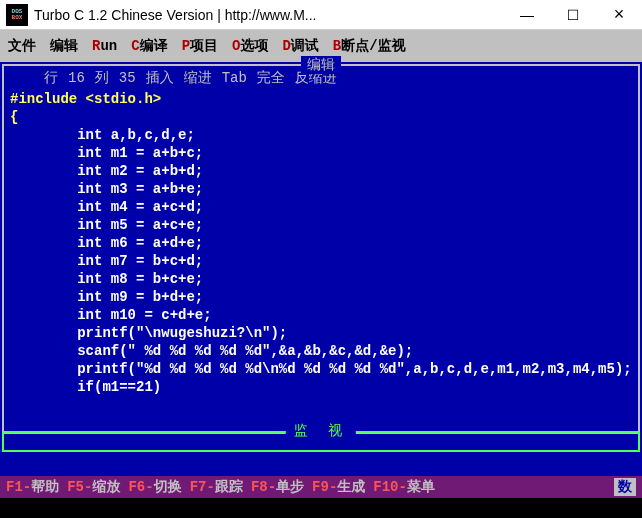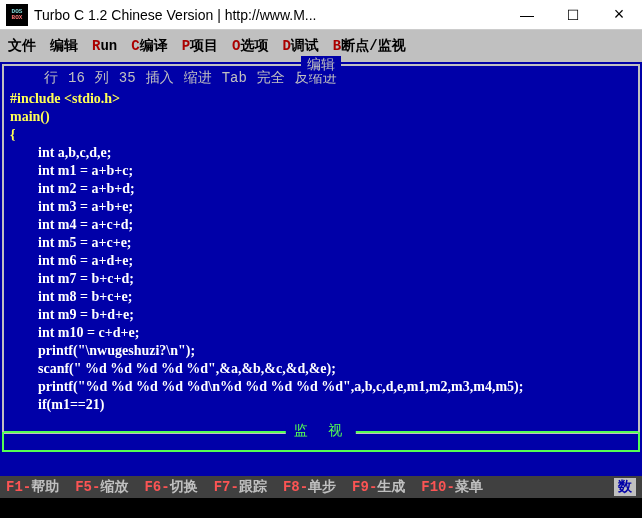--- a/index.html
+++ b/index.html
@@ -11,27 +11,27 @@
   .title-text { flex: 1; color: #000; font-family: Arial, sans-serif; font-size: 14px; }
   .win-controls { display: flex; }
   .win-btn { width: 46px; height: 30px; display: flex; align-items: center; justify-content: center; font-family: Arial, sans-serif; font-size: 14px; color: #000; }
   .win-btn.close { font-size: 18px; }
   .menubar { background: #c0c0c0; height: 22px; display: flex; align-items: center; padding: 16px 8px; gap: 14px; color: #000; font-weight: bold; }
   .menu-item .hotkey { color: #a00; }
   .editor-area { background: #0000a8; height: 414px; position: relative; padding: 2px; }
   .frame { border: 2px double #c0c0c0; height: 370px; position: relative; }
   .frame-title { position: absolute; top: -10px; left: 50%; transform: translateX(-50%); background: #0000a8; padding: 0 6px; color: #c0c0c0; }
   .status-line { color: #c0c0c0; display: flex; gap: 10px; padding: 3px 18px 3px 40px; align-items: center; }
-  .code-area { padding: 0 6px; color: #fff; font-weight: bold; line-height: 18px; font-family: Liberation Serif, serif; }
+  .code-area { padding: 0 6px; color: #fff; font-weight: bold; line-height: 18px; }
   .code-area .line { white-space: pre; }
   .yellow { color: #ffff54; }
   .watch-frame { border: 2px double #54ff54; border-top: none; height: 20px; position: relative; margin-top: -2px; }
   .watch-border-top { position: absolute; top: -1px; left: 0; right: 0; border-top: 2px solid #54ff54; }
   .watch-title { position: absolute; top: -10px; left: 50%; transform: translateX(-50%); background: #0000a8; padding: 0 8px; color: #54ff54; letter-spacing: 6px; }
-  .fnbar { background: #404040; height: 22px; display: flex; align-items: center; padding: 0 6px; gap: 16px; color: #c0c0c0; font-weight: bold; }
+  .fnbar { background: #701a75; height: 22px; display: flex; align-items: center; padding: 0 6px; gap: 8px; color: #c0c0c0; font-weight: bold; }
   .fn .key { color: #fc5454; }
   .cursor-block { background: #c0c0c0; color: #0000a8; padding: 0 4px; font-weight: bold; position: absolute; right: 6px; }
   .bottom-black { background: #000; height: 30px; }
 </style>
 </head>
 <body>
 
 <div class="titlebar">
   <div class="dosbox-icon">
     <div>DOS</div>
@@ -66,21 +66,20 @@
       <span>35</span>
       <span>插入</span>
       <span>缩进</span>
       <span>Tab</span>
       <span>完全</span>
       <span>反缩进</span>
       <span style="flex:1"></span>
     </div>
     <div class="code-area">
       <div class="line yellow">#include &lt;stdio.h&gt;</div>
-      <div class="line yellow">main()</div>
       <div class="line yellow">{</div>
       <div class="line">        int a,b,c,d,e;</div>
       <div class="line">        int m1 = a+b+c;</div>
       <div class="line">        int m2 = a+b+d;</div>
       <div class="line">        int m3 = a+b+e;</div>
       <div class="line">        int m4 = a+c+d;</div>
       <div class="line">        int m5 = a+c+e;</div>
       <div class="line">        int m6 = a+d+e;</div>
       <div class="line">        int m7 = b+c+d;</div>
       <div class="line">        int m8 = b+c+e;</div>

